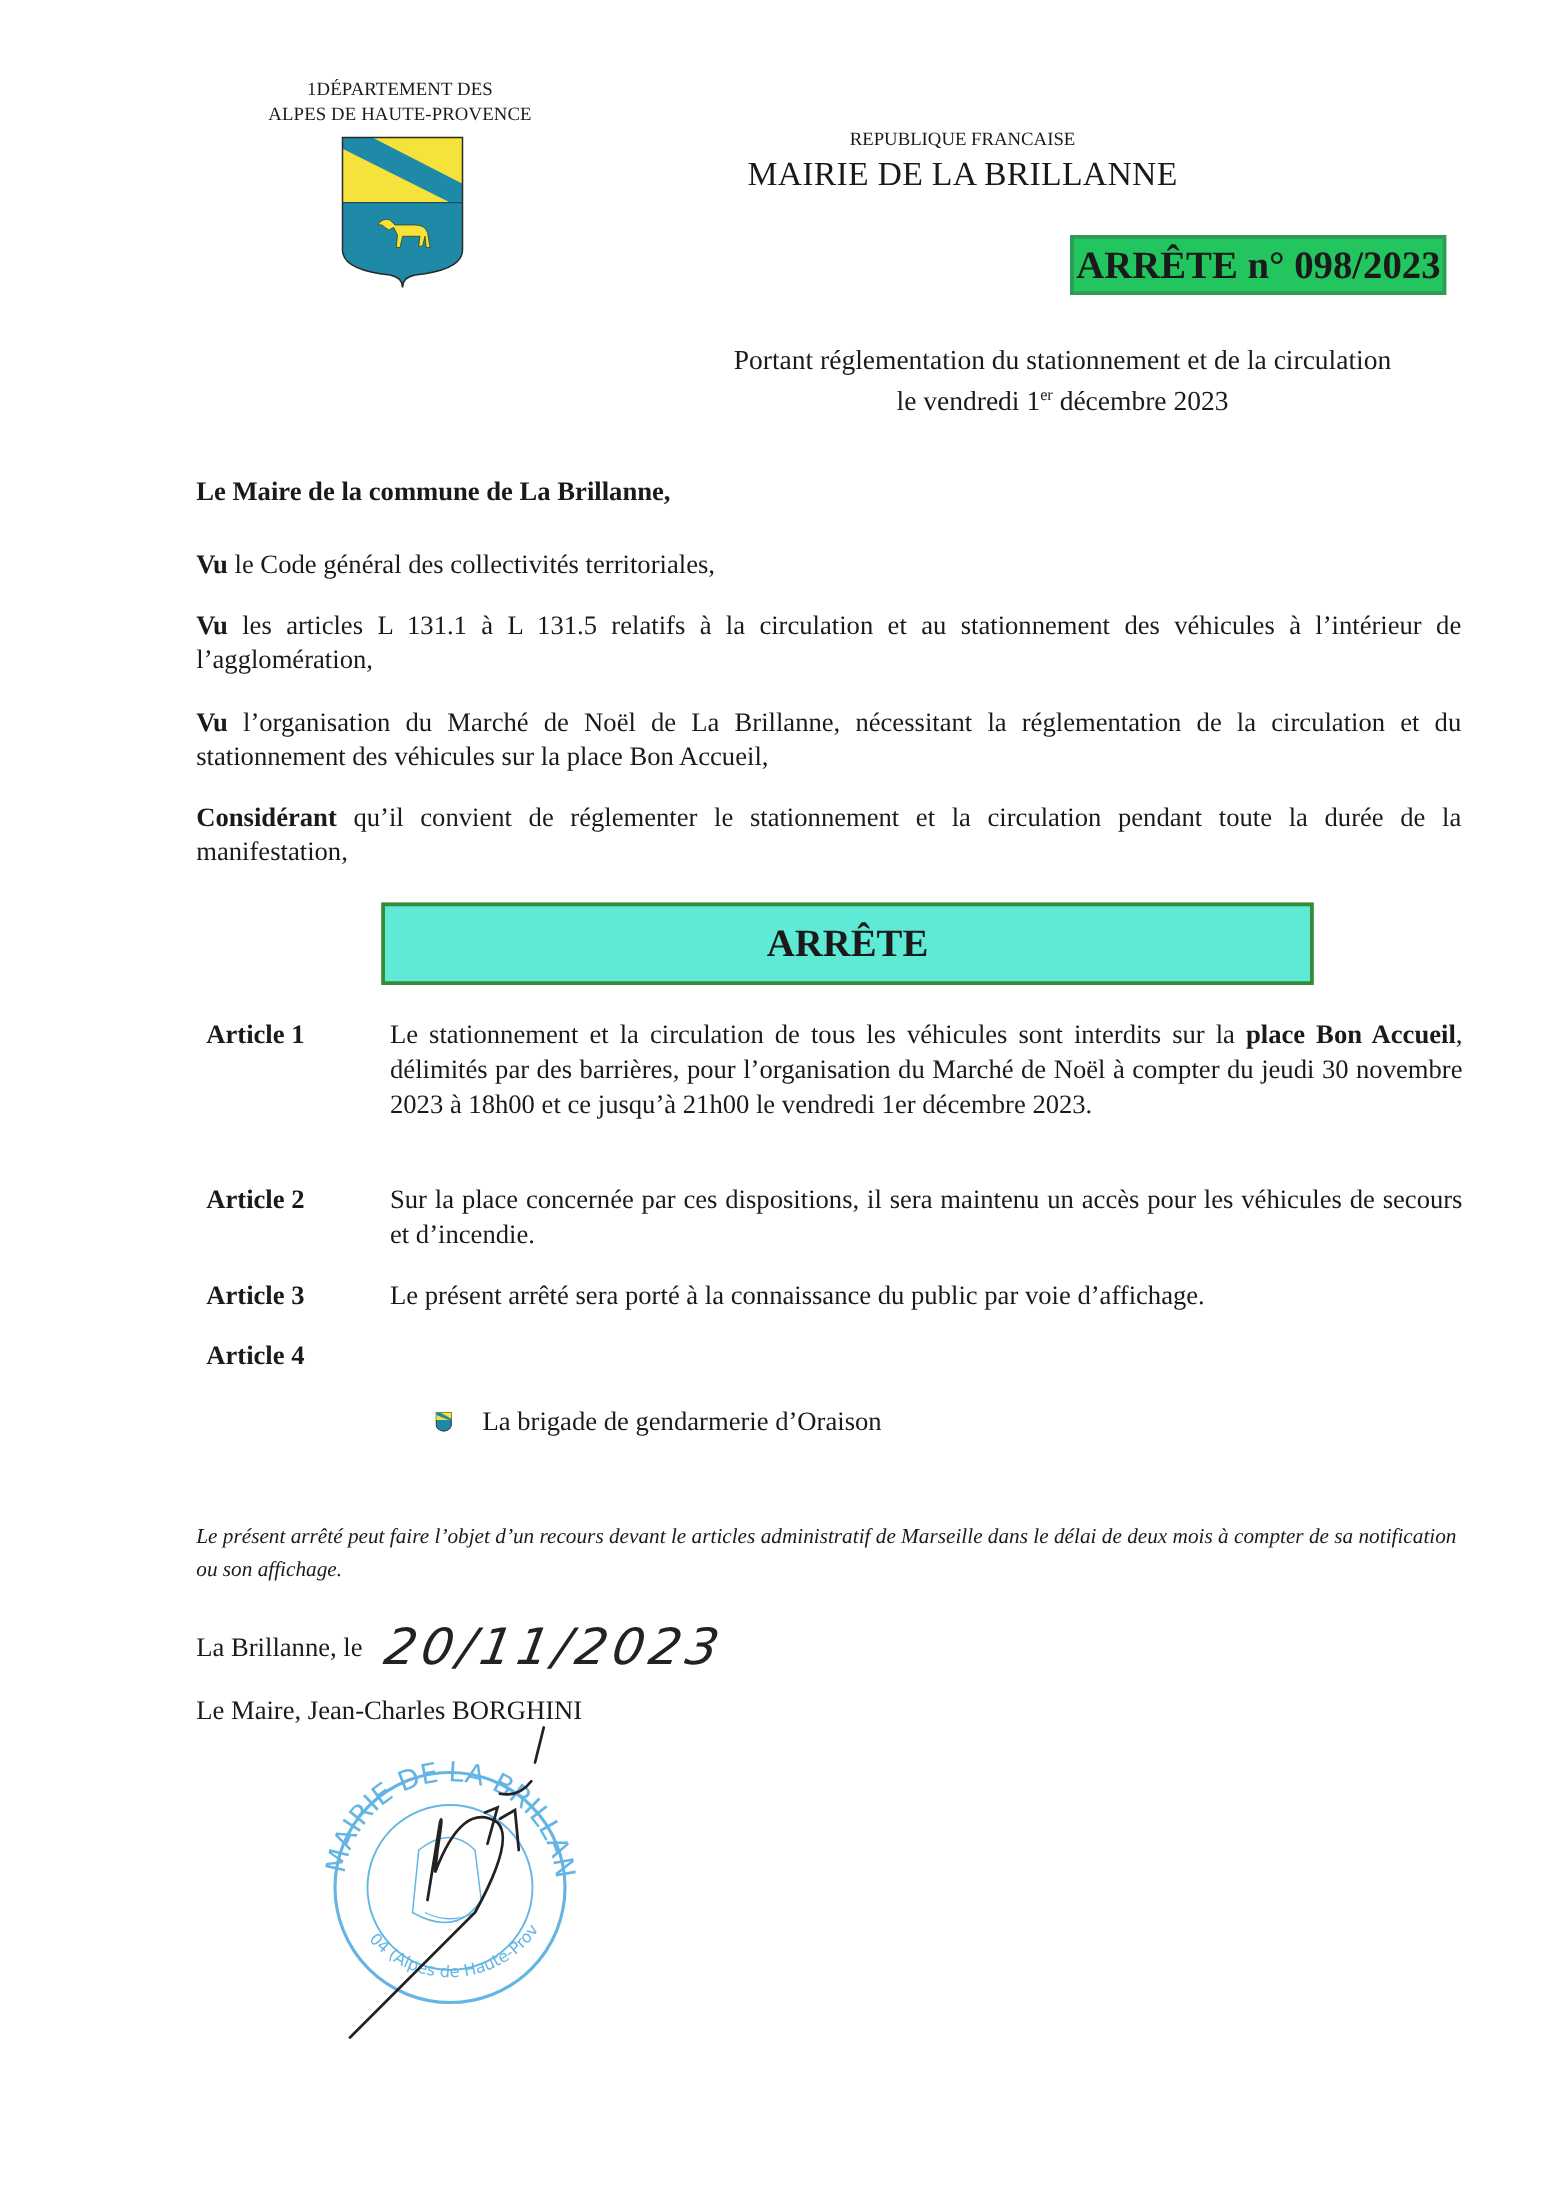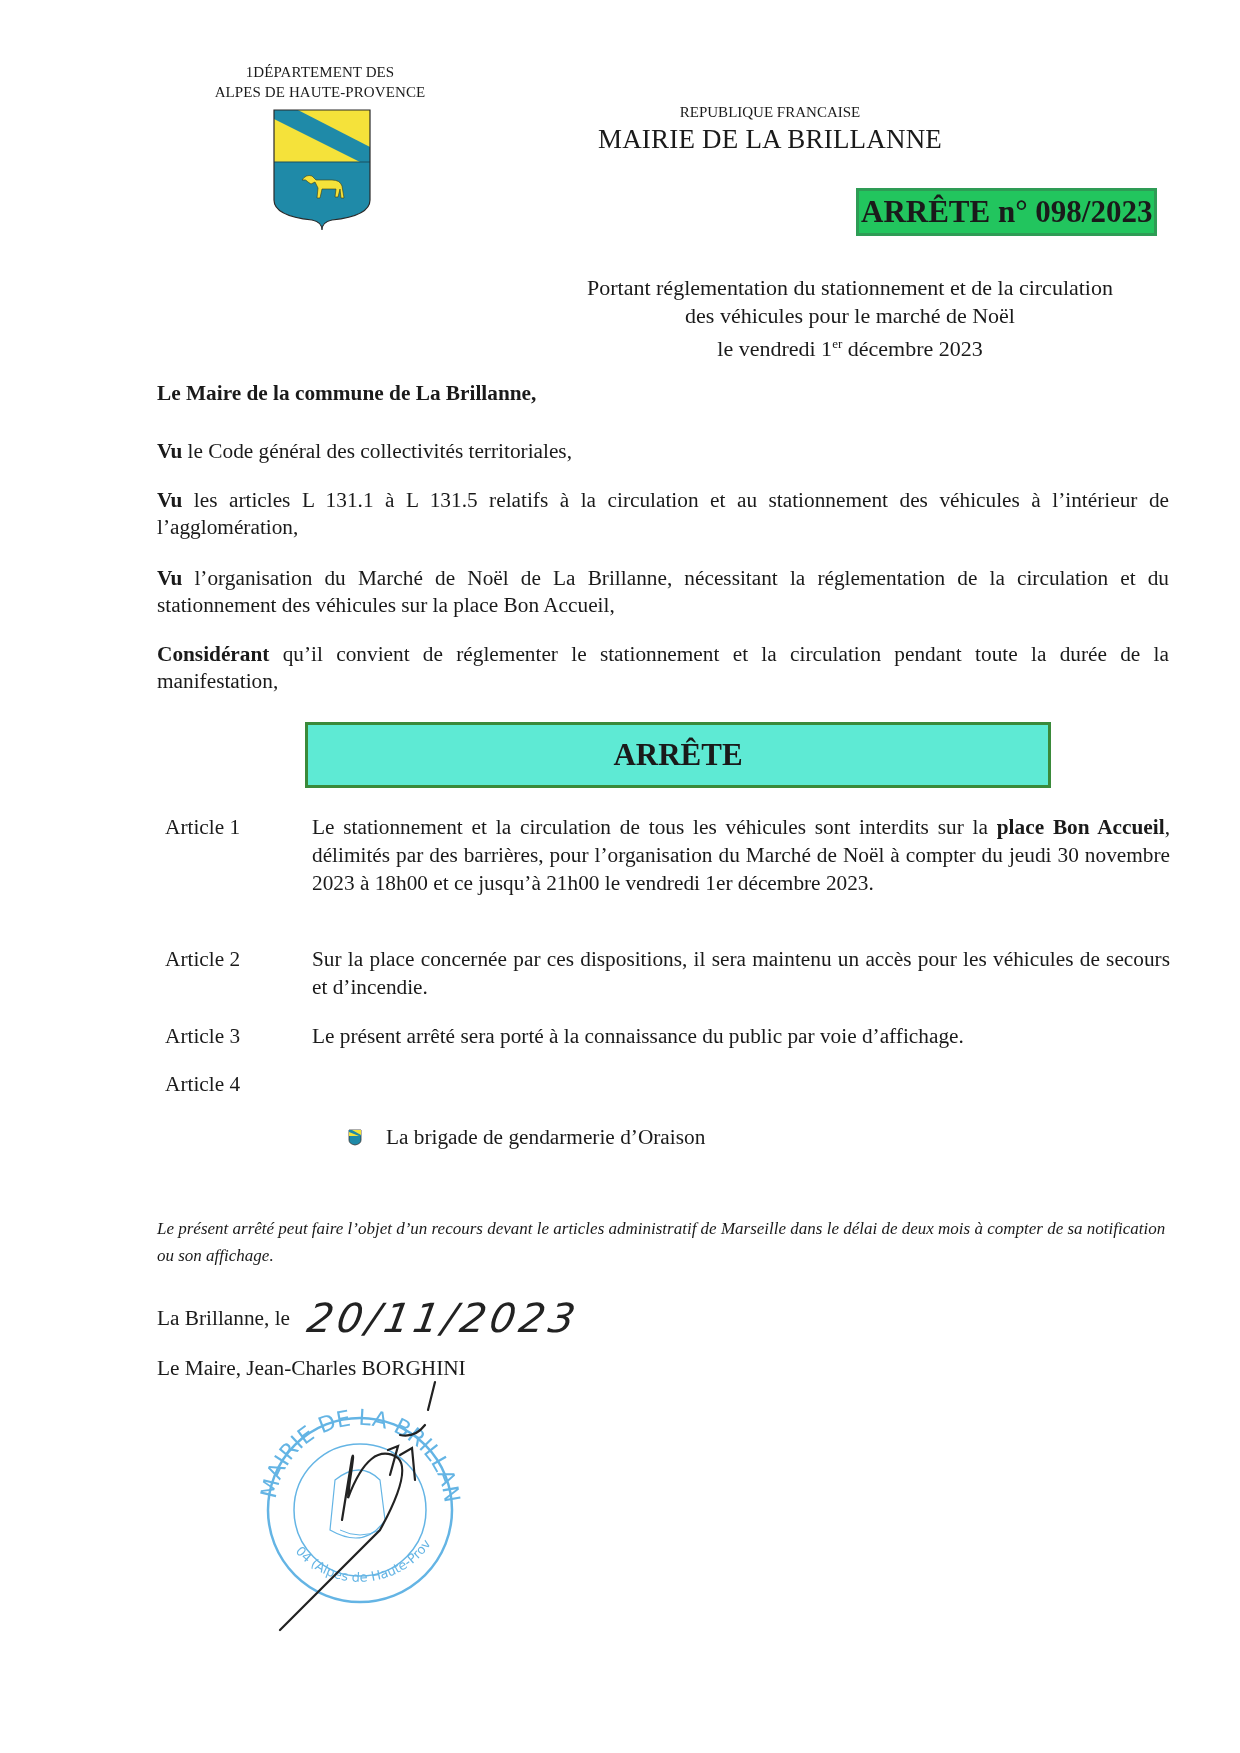--- a/index.html
+++ b/index.html
@@ -23,21 +23,21 @@
     .vu1 { top: 438px; }
     .vu2 { top: 487px; }
     .vu3 { top: 565px; }
     .cons { top: 641px; }
     .arrete-box {
       left: 305px; top: 722px; width: 746px; height: 66px;
       background: #5eead4; border: 3px solid #3a8a3a; box-sizing: border-box;
       text-align: center; font-weight: bold; font-size: 31px; line-height: 60px;
     }
     .article { left: 165px; width: 1005px; font-size: 21.3px; line-height: 28px; display: flex; }
-    .article .lbl { width: 147px; flex: none; font-weight: normal; }
+    .article .lbl { width: 147px; flex: none; font-weight: bold; }
     .article .txt { flex: 1; text-align: justify; }
     .art1 { top: 813px; }
     .art2 { top: 945px; }
     .art3 { top: 1022px; }
     .art4 { top: 1070px; }
     .bullet-row { left: 348px; top: 1125px; font-size: 21.3px; display: flex; align-items: center; }
     .bullet-icon { width: 14px; height: 17px; margin-right: 24px; }
     .recours { left: 157px; top: 1215px; width: 1012px; font-style: italic; font-size: 17px; line-height: 27px; }
     .place-date { left: 157px; top: 1295px; font-size: 21.3px; display: flex; align-items: center; }
     .handdate { margin-left: 18px; font-family: "DejaVu Sans", sans-serif; font-style: italic; font-size: 40px; color: #222; letter-spacing: 4px; transform: skewX(-10deg); }
@@ -68,21 +68,20 @@
   <path d="M2 2 H98 V92 Q98 108 60 112 Q50 114 50 122 Q50 114 40 112 Q2 108 2 92 Z" fill="none" stroke="#2a2a2a" stroke-width="1.2"></path>
 </svg>
 
 <div class="abs rep-small">REPUBLIQUE FRANCAISE</div>
 <div class="abs rep-big">MAIRIE DE LA BRILLANNE</div>
 
 <div class="abs arrete-num">ARRÊTE n° 098/2023</div>
 
 <div class="abs subject">
   <div>Portant réglementation du stationnement et de la circulation</div>
-  <div>des véhicules pour le marché de Noël</div>
   <div><span>le vendredi 1</span><sup>er</sup><span> décembre 2023</span></div>
 </div>
 
 <div class="abs body-text maire">Le Maire de la commune de La Brillanne,</div>
 
 <div class="abs body-text vu1"><b>Vu</b><span> le Code général des collectivités territoriales,</span></div>
 
 <div class="abs body-text vu2"><b>Vu</b><span> les articles L 131.1 à L 131.5 relatifs à la circulation et au stationnement des véhicules à l’intérieur de l’agglomération,</span></div>
 
 <div class="abs body-text vu3"><b>Vu</b><span> l’organisation du Marché de Noël de La Brillanne, nécessitant la réglementation de la circulation et du stationnement des véhicules sur la place Bon Accueil,</span></div>

